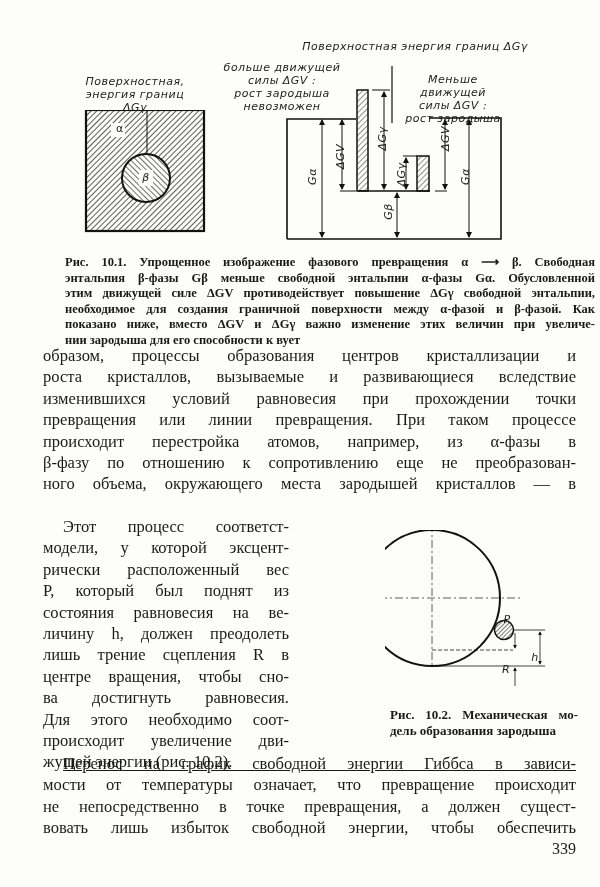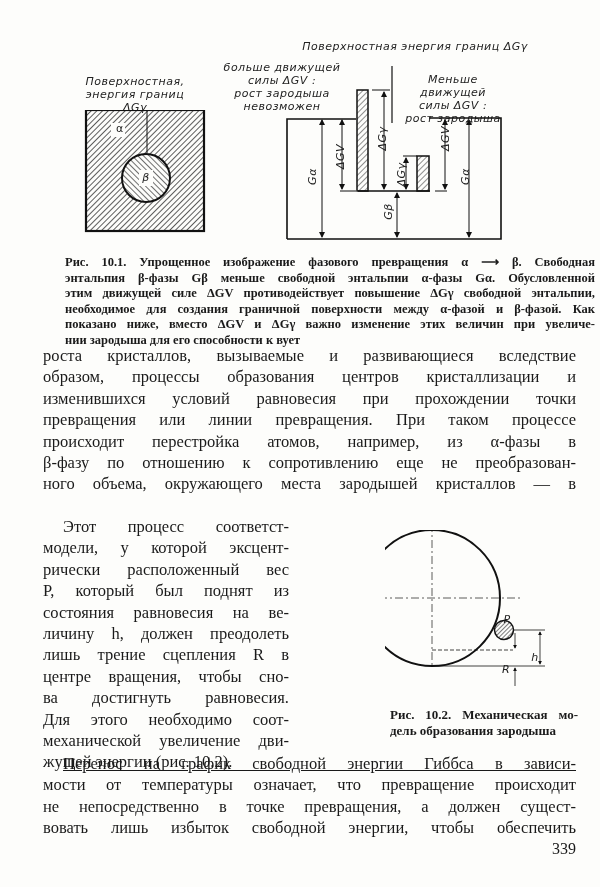--- a/index.html
+++ b/index.html
@@ -101,41 +101,41 @@
 <div class="abs cap" style="left:45px;top:255px;width:530px;">
   <span class="capline"><b>Рис. 10.1.</b> <b>Упрощенное изображение фазового превращения α ⟶ β. Свободная</b></span>
   <span class="capline" style="font-weight:bold;">энтальпия β-фазы Gβ меньше свободной энтальпии α-фазы Gα. Обусловленной</span>
   <span class="capline" style="font-weight:bold;">этим движущей силе ΔGV противодействует повышение ΔGγ свободной энтальпии,</span>
   <span class="capline" style="font-weight:bold;">необходимое для создания граничной поверхности между α-фазой и β-фазой. Как</span>
   <span class="capline" style="font-weight:bold;">показано ниже, вместо ΔGV и ΔGγ важно изменение этих величин при увеличе-</span>
   <span class="capline last" style="font-weight:bold;">нии зародыша для его способности к вует</span>
 </div>
 
 <div class="abs body" style="left:43px;top:345px;width:533px;">
+  <span class="line">образом, процессы образования центров кристаллизации и</span>
   <span class="line">роста кристаллов, вызываемые и развивающиеся вследствие</span>
-  <span class="line">образом, процессы образования центров кристаллизации и</span>
   <span class="line">изменившихся условий равновесия при прохождении точки</span>
   <span class="line">превращения или линии превращения. При таком процессе</span>
   <span class="line">происходит перестройка атомов, например, из α-фазы в</span>
   <span class="line">β-фазу по отношению к сопротивлению еще не преобразован-</span>
   <span class="line">ного объема, окружающего места зародышей кристаллов — в</span>
 </div>
 
 <div class="abs body" style="left:43px;top:516px;width:246px;">
   <span class="line" style="padding-left:20px;">Этот процесс соответст-</span>
   <span class="line">модели, у которой эксцент-</span>
   <span class="line">рически расположенный вес</span>
   <span class="line">P, который был поднят из</span>
   <span class="line">состояния равновесия на ве-</span>
   <span class="line">личину h, должен преодолеть</span>
   <span class="line">лишь трение сцепления R в</span>
   <span class="line">центре вращения, чтобы сно-</span>
   <span class="line">ва достигнуть равновесия.</span>
   <span class="line">Для этого необходимо соот-</span>
-  <span class="line">механической увеличение дви-</span>
+  <span class="line">происходит увеличение дви-</span>
   <span class="line last">жущей энергии (рис. 10.2).</span>
 </div>
 
 <svg class="abs" style="left:385px;top:530px;" width="190" height="160" viewBox="0 0 190 160">
   <defs>
     <pattern id="hatchD" patternUnits="userSpaceOnUse" width="3" height="3" patternTransform="rotate(45)">
       <line x1="0" y1="0" x2="0" y2="3" stroke="#222" stroke-width="1.2"></line>
     </pattern>
     <marker id="arr2" markerWidth="5" markerHeight="5" refX="4" refY="2.5" orient="auto-start-reverse">
       <path d="M0,0 L5,2.5 L0,5 z" fill="#111"></path>

